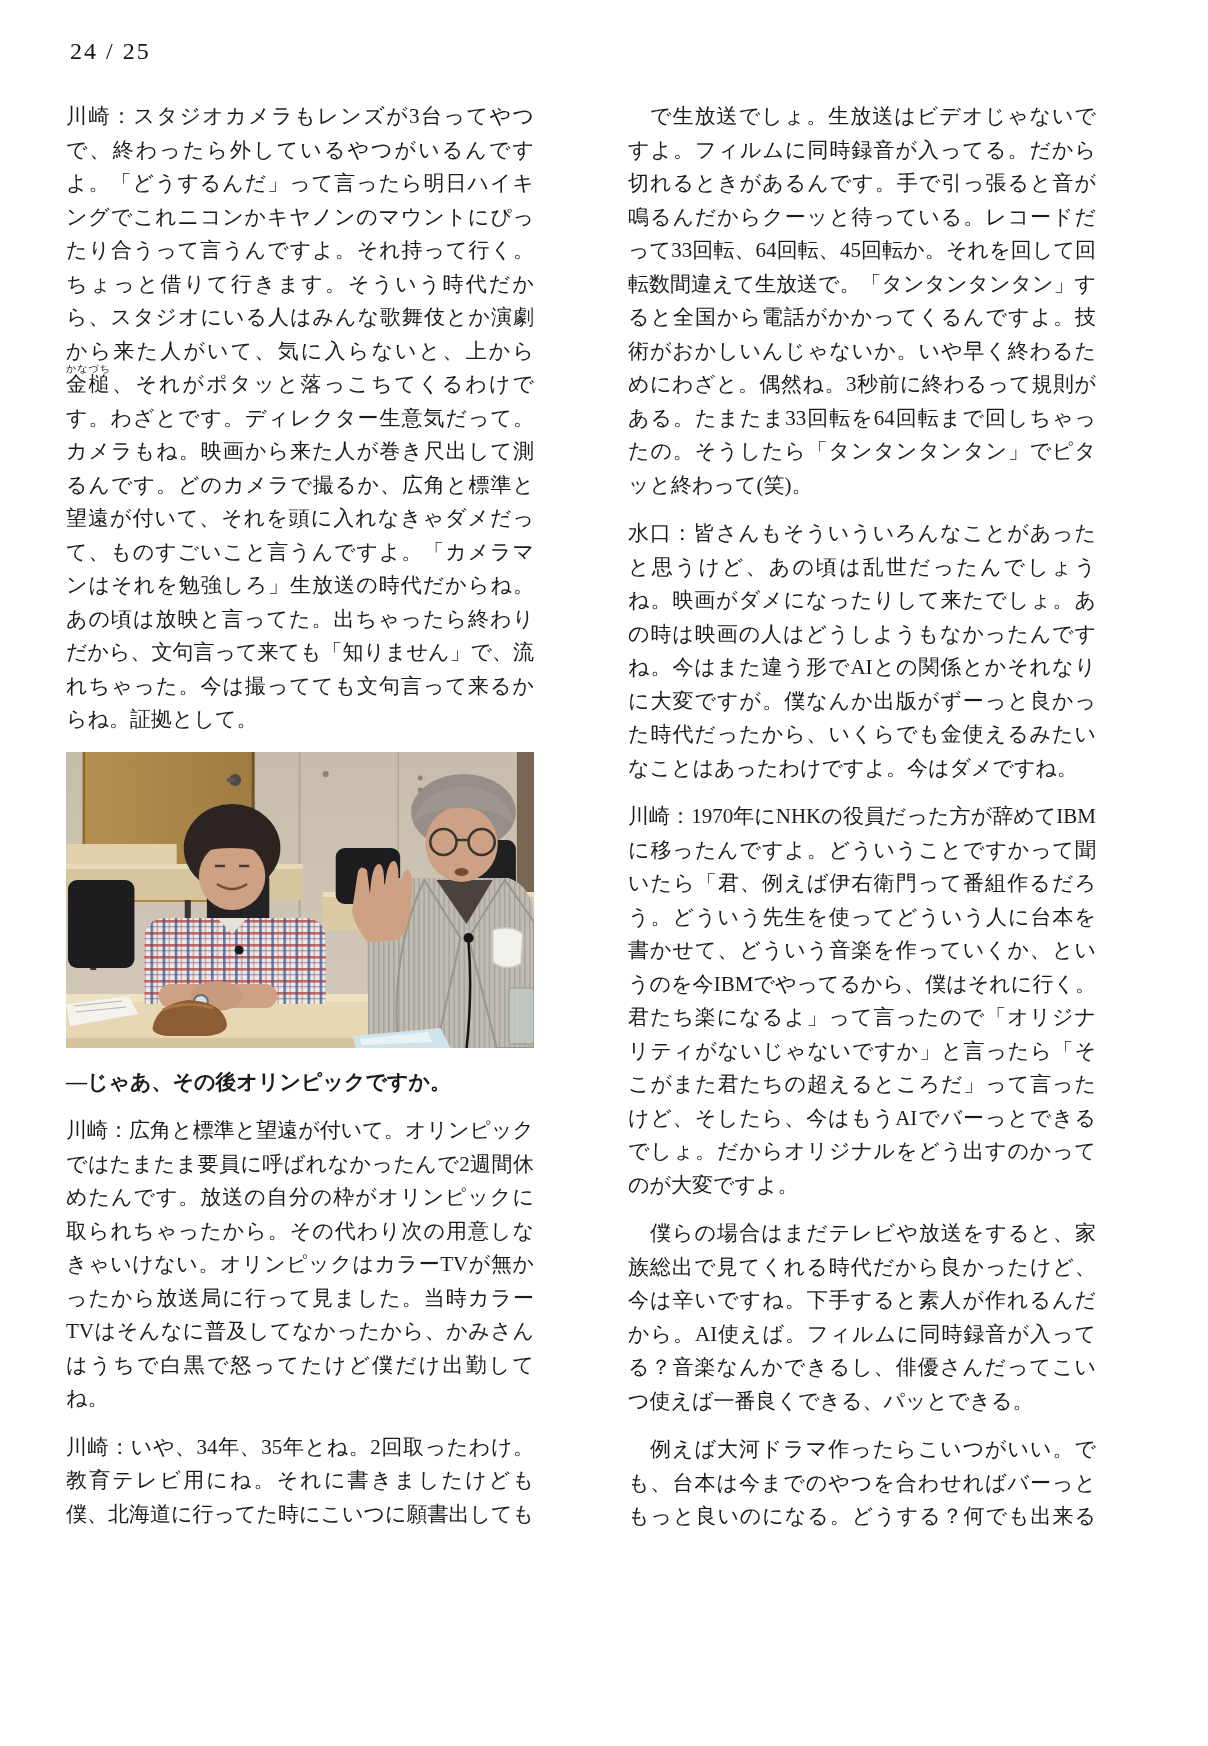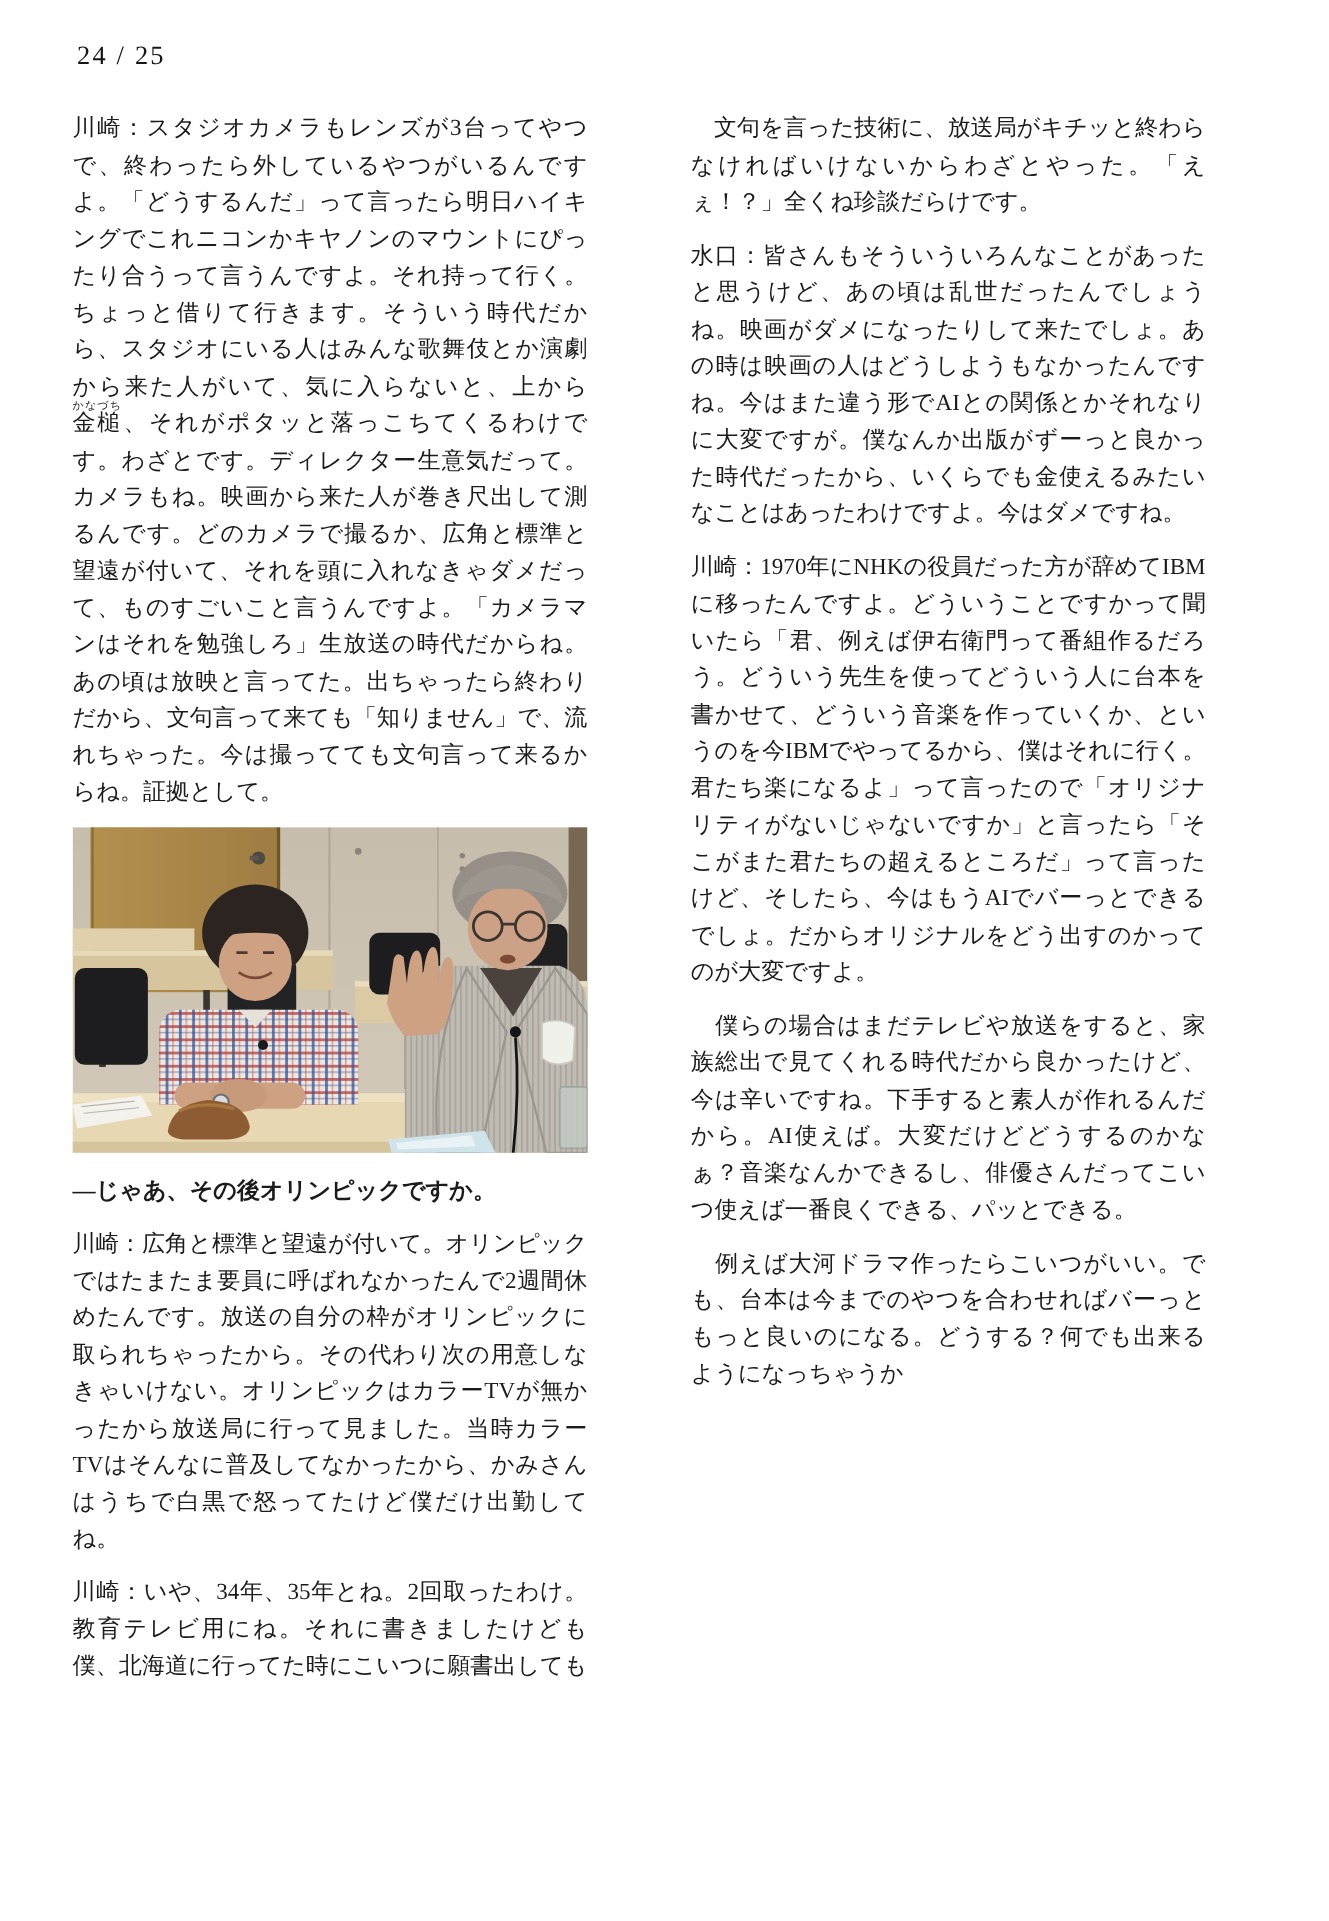--- a/index.html
+++ b/index.html
@@ -153,21 +153,21 @@
         <polygon points="292,287 360,280 364,290 294,293" fill="#e9f3f6"></polygon>
         <rect x="440" y="236" width="25" height="56" rx="3" fill="#c2cbc4" opacity="0.85" stroke="#9aa49c" stroke-width="1.5"></rect>
       </svg>
 
       <p class="caption">―じゃあ、その後オリンピックですか。</p>
       <p>川崎：広角と標準と望遠が付いて。オリンピックではたまたま要員に呼ばれなかったんで2週間休めたんです。放送の自分の枠がオリンピックに取られちゃったから。その代わり次の用意しなきゃいけない。オリンピックはカラーTVが無かったから放送局に行って見ました。当時カラーTVはそんなに普及してなかったから、かみさんはうちで白黒で怒ってたけど僕だけ出勤してね。</p>
       <p>川崎：いや、34年、35年とね。2回取ったわけ。教育テレビ用にね。それに書きましたけども僕、北海道に行ってた時にこいつに願書出してもらってそれで受けたんです。2,500人取ったんです。</p>
     </div>
 
     <div class="col">
-      <p>　文句を言った技術に、放送局がキチッと終わらなければいけないからわざとやった。「えぇ！？」全くね珍談だらけです。</p>
+      <p>　で生放送でしょ。生放送はビデオじゃないですよ。フィルムに同時録音が入ってる。だから切れるときがあるんです。手で引っ張ると音が鳴るんだからクーッと待っている。レコードだって33回転、64回転、45回転か。それを回して回転数間違えて生放送で。「タンタンタンタン」すると全国から電話がかかってくるんですよ。技術がおかしいんじゃないか。いや早く終わるためにわざと。偶然ね。3秒前に終わるって規則がある。たまたま33回転を64回転まで回しちゃったの。そうしたら「タンタンタンタン」でピタッと終わって(笑)。</p>
       <p>水口：皆さんもそういういろんなことがあったと思うけど、あの頃は乱世だったんでしょうね。映画がダメになったりして来たでしょ。あの時は映画の人はどうしようもなかったんですね。今はまた違う形でAIとの関係とかそれなりに大変ですが。僕なんか出版がずーっと良かった時代だったから、いくらでも金使えるみたいなことはあったわけですよ。今はダメですね。</p>
       <p>川崎：1970年にNHKの役員だった方が辞めてIBMに移ったんですよ。どういうことですかって聞いたら「君、例えば伊右衛門って番組作るだろう。どういう先生を使ってどういう人に台本を書かせて、どういう音楽を作っていくか、というのを今IBMでやってるから、僕はそれに行く。君たち楽になるよ」って言ったので「オリジナリティがないじゃないですか」と言ったら「そこがまた君たちの超えるところだ」って言ったけど、そしたら、今はもうAIでバーっとできるでしょ。だからオリジナルをどう出すのかってのが大変ですよ。</p>
-      <p>　僕らの場合はまだテレビや放送をすると、家族総出で見てくれる時代だから良かったけど、今は辛いですね。下手すると素人が作れるんだから。AI使えば。大変だけどどうするのかなぁ？音楽なんかできるし、俳優さんだってこいつ使えば一番良くできる、パッとできる。</p>
+      <p>　僕らの場合はまだテレビや放送をすると、家族総出で見てくれる時代だから良かったけど、今は辛いですね。下手すると素人が作れるんだから。AI使えば。フィルムに同時録音が入ってる？音楽なんかできるし、俳優さんだってこいつ使えば一番良くできる、パッとできる。</p>
       <p>　例えば大河ドラマ作ったらこいつがいい。でも、台本は今までのやつを合わせればバーっともっと良いのになる。どうする？何でも出来るようになっちゃうか</p>
     </div>
 
   </div>
 </div>
 
 </body></html>

